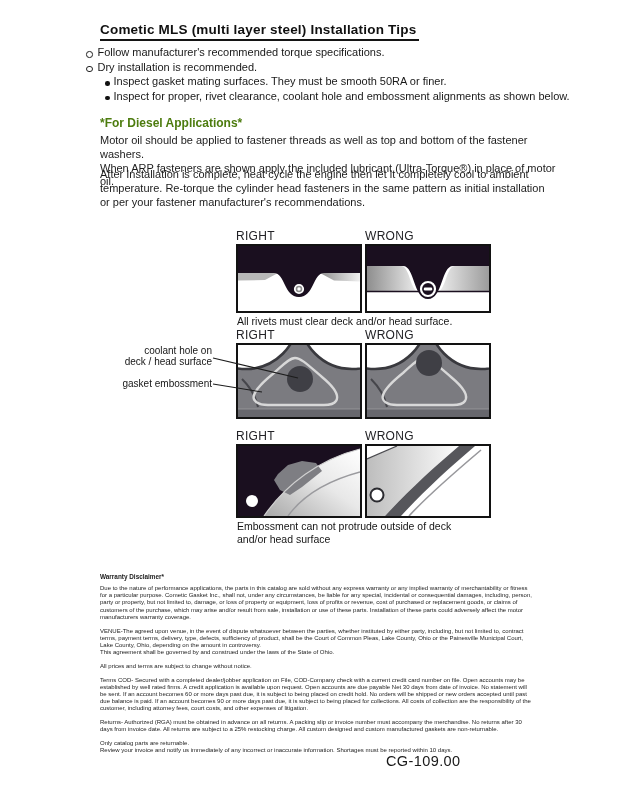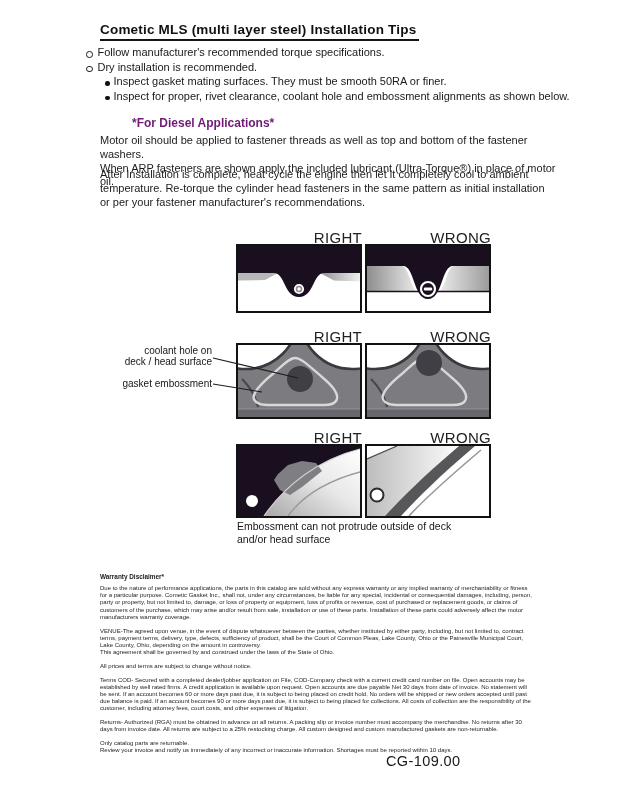--- a/index.html
+++ b/index.html
@@ -11,25 +11,25 @@
          color:#101010;border-bottom:2px solid #141414;padding:0 3px 2px 0;}
 
   .tips{left:86px;top:45px;font-size:11px;line-height:14.5px;color:#191919;}
   .tip-row{display:flex;align-items:center;}
   .tip-sub{margin-left:19px;}
   .b-open{flex:0 0 auto;width:4.5px;height:4.5px;border:1px solid #222;border-radius:50%;
           margin:4px 5px 0 0;}
   .b-fill{flex:0 0 auto;width:4.5px;height:4.5px;background:#111;border-radius:50%;
           margin:4.5px 4px 0 0;}
 
-  .diesel-h{left:100px;top:116px;font-size:12px;font-weight:bold;color:#701a75;margin-left:32px;}
+  .diesel-h{left:100px;top:116px;font-size:12px;font-weight:bold;color:#4d7c0f;}
   .para{left:100px;font-size:11px;line-height:13.8px;white-space:pre-line;color:#1b1b1b;width:460px;}
   .p1{top:134px;} .p2{top:168px;} .note{top:211px;}
 
-  .dg-head{width:126px;text-align:right;font-size:15px;letter-spacing:.3px;color:#222226;}
+  .dg-head{width:126px;text-align:left;font-size:12px;letter-spacing:.3px;color:#222226;}
   .dg-box{width:122px;border:2px solid #121212;background:#fff;}
   .dg-box svg{display:block;width:122px;}
   .h65{height:65px;} .h72{height:72px;} .h70{height:70px;}
   .cap{font-size:10.5px;line-height:12.5px;color:#161616;white-space:pre-line;}
   .cap-center{width:255px;text-align:center;}
 
   .callout{width:112px;text-align:right;font-size:10px;line-height:11px;color:#161616;
            white-space:pre-line;}
   .leaders{pointer-events:none;}
 
@@ -114,20 +114,21 @@
       <rect width="122" height="65" fill="#ffffff"></rect>
       <path d="M0,20 L34,20 C43,20 43,45.5 52,45.5 L0,45.5 Z" fill="url(#g2l)"></path>
       <path d="M122,20 L88,20 C79,20 79,45.5 70,45.5 L122,45.5 Z" fill="url(#g2r)"></path>
       <line x1="0" y1="45.5" x2="122" y2="45.5" stroke="#1a0f1f" stroke-width="1.4"></line>
       <path class="c-dark" d="M0,0 H122 V20 H86 C74,20 76,53 61,53 C46,53 48,20 36,20 H0 Z"></path>
       <circle cx="61" cy="43" r="7" class="c-dark" stroke="#ffffff" stroke-width="2.2"></circle>
       <rect x="56.8" y="41.6" width="8.4" height="2.8" rx="1.2" fill="#ffffff"></rect>
     </svg>
   </div>
 
+  <div class="abs cap" style="left:237px;top:315px;">All rivets must clear deck and/or head surface.</div>
 
   <div class="abs dg-head" style="left:236px;top:328px;">RIGHT</div>
   <div class="abs dg-head" style="left:365px;top:328px;">WRONG</div>
 
   <div class="abs callout" style="left:100px;top:345px;">coolant hole on
 deck / head surface</div>
   <div class="abs callout" style="left:100px;top:378px;">gasket embossment</div>
 
   <div class="abs dg-box h72" style="left:236px;top:343px;">
     <svg viewBox="0 0 122 72">

